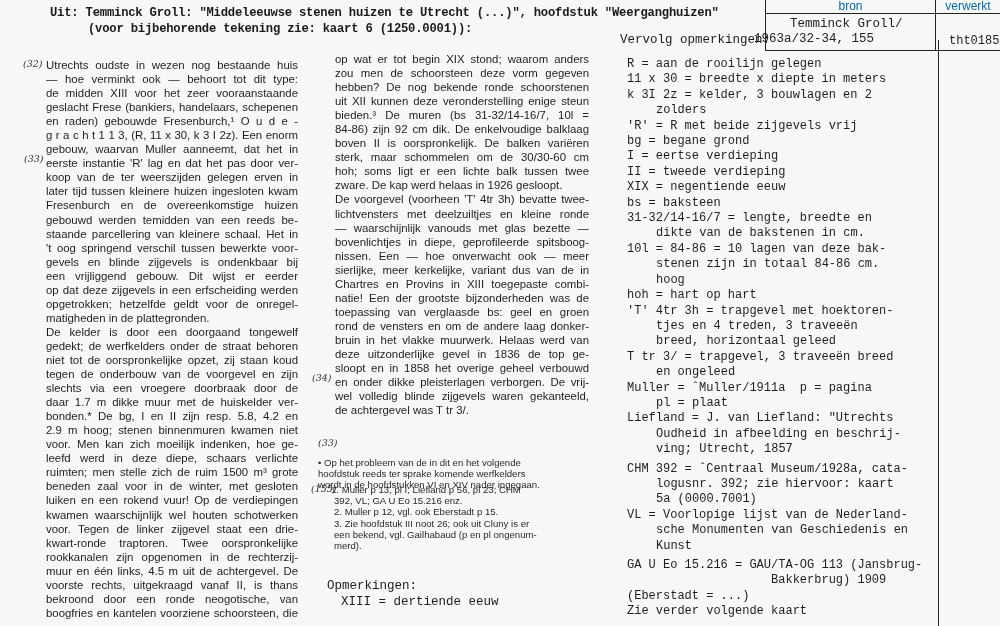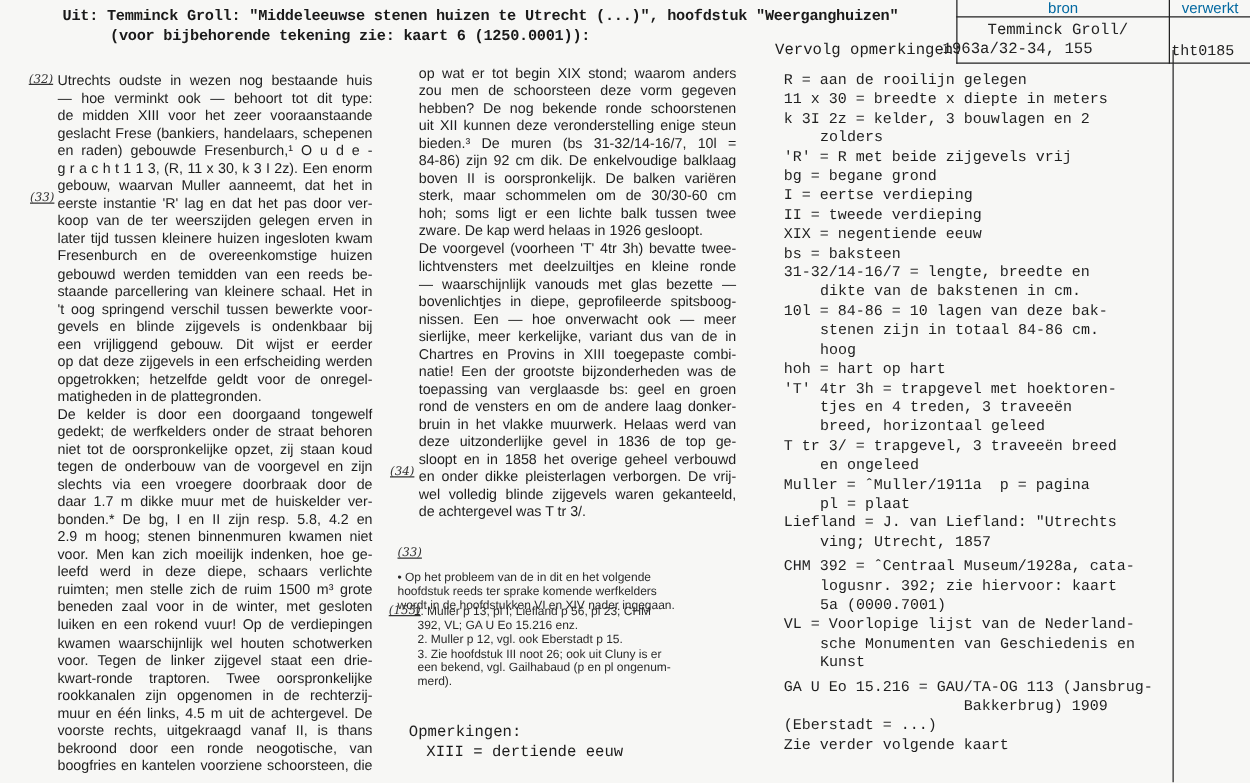--- a/index.html
+++ b/index.html
@@ -83,21 +83,20 @@
       left: 335px;
       top: 52px;
       width: 254px;
     }
     .margin-note {
       position: absolute;
       font-family: "DejaVu Serif", serif;
       font-style: italic;
       font-size: 9.5px;
       color: #333;
-      text-decoration: underline;
     }
 
     .footnote-block {
       position: absolute;
       font-size: 9.6px;
       line-height: 11.2px;
       color: #2a2a2a;
     }
     .footnote-block .line {
       display: block;
@@ -149,21 +148,21 @@
 
 <div>
   <div class="tbl-hline" style="left:765px; top:13px; width:235px; height:1.2px;"></div>
   <div class="tbl-hline" style="left:765px; top:50px; width:235px; height:1.2px;"></div>
   <div class="tbl-vline" style="left:765px; top:0px; width:1.2px; height:51px;"></div>
   <div class="tbl-vline" style="left:935px; top:0px; width:1.2px; height:51px;"></div>
   <div class="tbl-head sans" style="left:766px; top:-1px; width:169px;">bron</div>
   <div class="tbl-head sans" style="left:936px; top:-1px; width:64px;">verwerkt</div>
   <div class="tbl-val mono" style="left:790px; top:17px;">Temminck Groll/</div>
   <div class="tbl-val mono" style="left:754px; top:32px;">1963a/32-34, 155</div>
-  <div class="tbl-val mono" style="left:937px; top:34px; font-size:12px;">tht0185</div>
+  <div class="tbl-val mono" style="left:937px; top:34px; font-size:12px;padding-left:12px;">tht0185</div>
 </div>
 
 <div class="vert-line"></div>
 
 <div class="vervolg mono">Vervolg opmerkingen:</div>
 
 <div class="margin-note" style="left:23px; top:58px;">(32)</div>
 <div class="margin-note" style="left:24px; top:153px;">(33)</div>
 <div class="margin-note" style="left:312px; top:372px;">(34)</div>
 <div class="margin-note" style="left:318px; top:437px;">(33)</div>
@@ -280,20 +279,21 @@
   <span class="cont">hoog</span>
   <span class="entry">hoh = hart op hart</span>
   <span class="entry">'T' 4tr 3h = trapgevel met hoektoren-</span>
   <span class="cont">tjes en 4 treden, 3 traveeën</span>
   <span class="cont">breed, horizontaal geleed</span>
   <span class="entry">T tr 3/ = trapgevel, 3 traveeën breed</span>
   <span class="cont">en ongeleed</span>
   <span class="entry">Muller = ˆMuller/1911a  p = pagina</span>
   <span class="cont">pl = plaat</span>
   <span class="entry">Liefland = J. van Liefland: "Utrechts</span>
+  <span class="cont">Oudheid in afbeelding en beschrij-</span>
   <span class="cont">ving; Utrecht, 1857</span>
   <span class="gap"></span>
   <span class="entry">CHM 392 = ˆCentraal Museum/1928a, cata-</span>
   <span class="cont">logusnr. 392; zie hiervoor: kaart</span>
   <span class="cont">5a (0000.7001)</span>
   <span class="entry">VL = Voorlopige lijst van de Nederland-</span>
   <span class="cont">sche Monumenten van Geschiedenis en</span>
   <span class="cont">Kunst</span>
   <span class="gap"></span>
   <span class="entry">GA U Eo 15.216 = GAU/TA-OG 113 (Jansbrug-</span>

